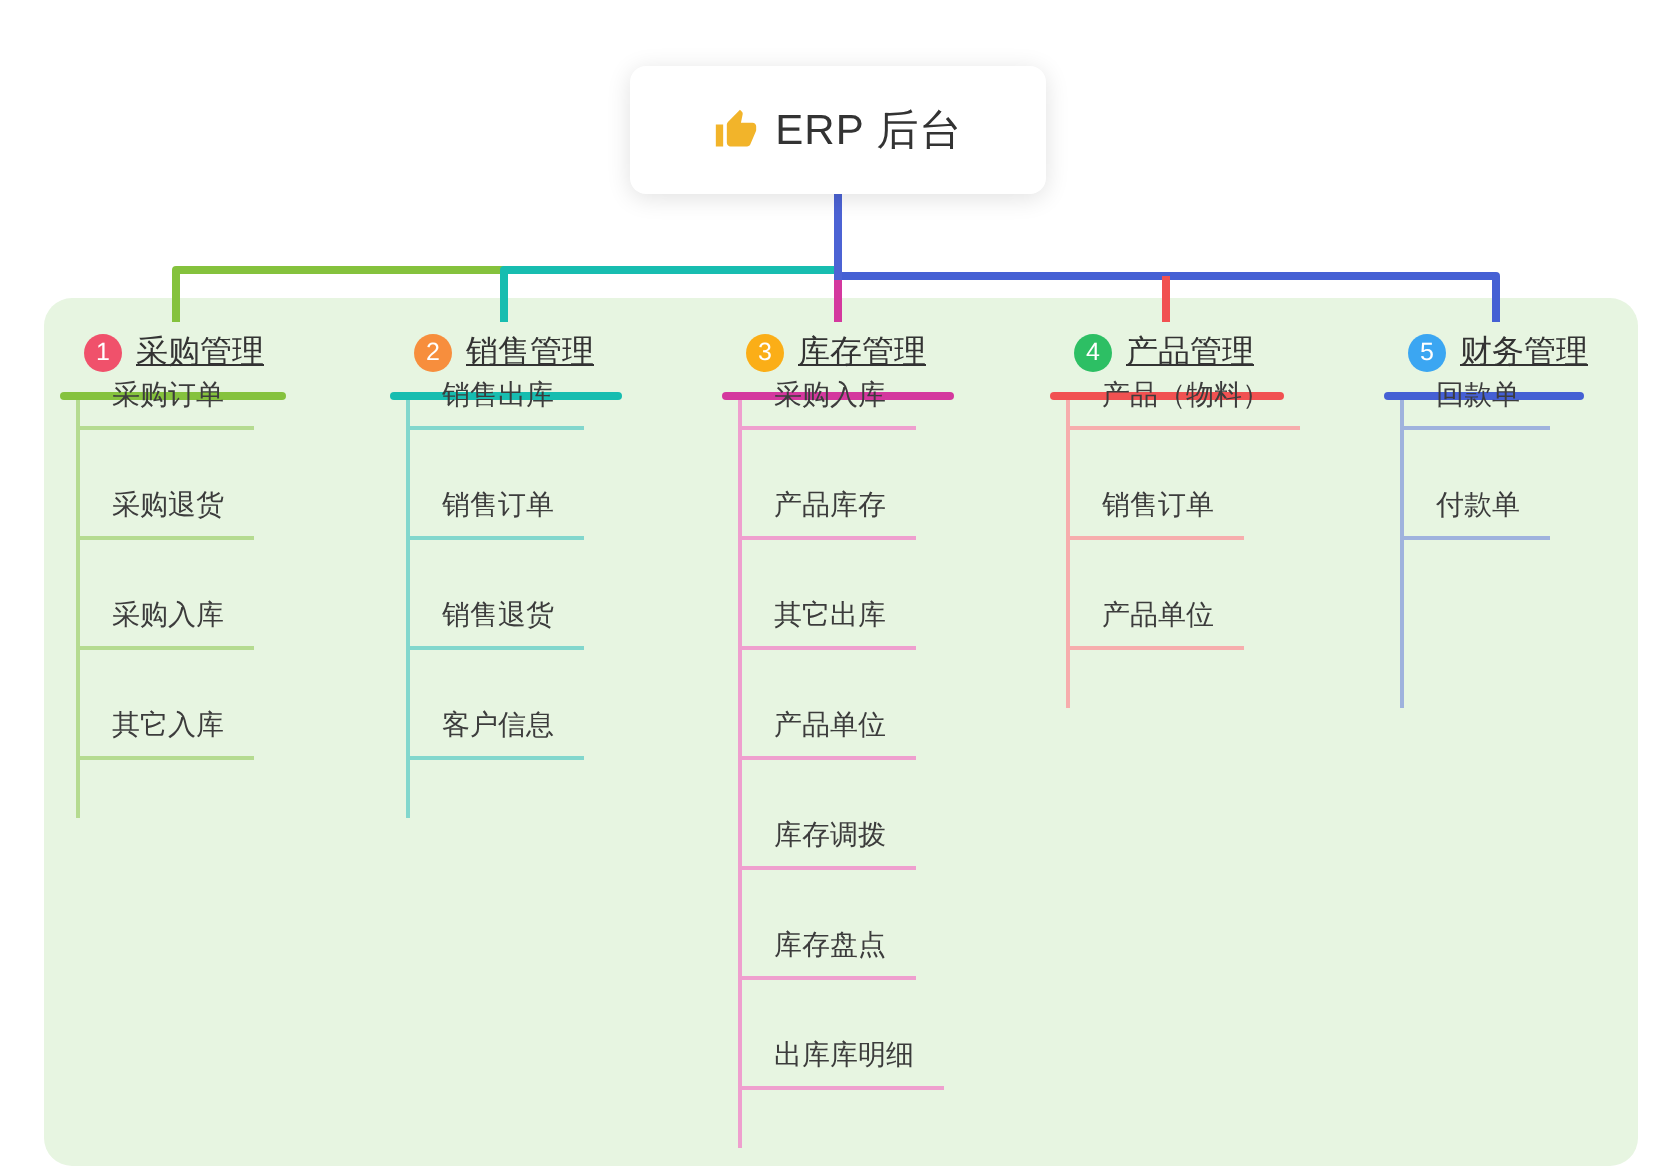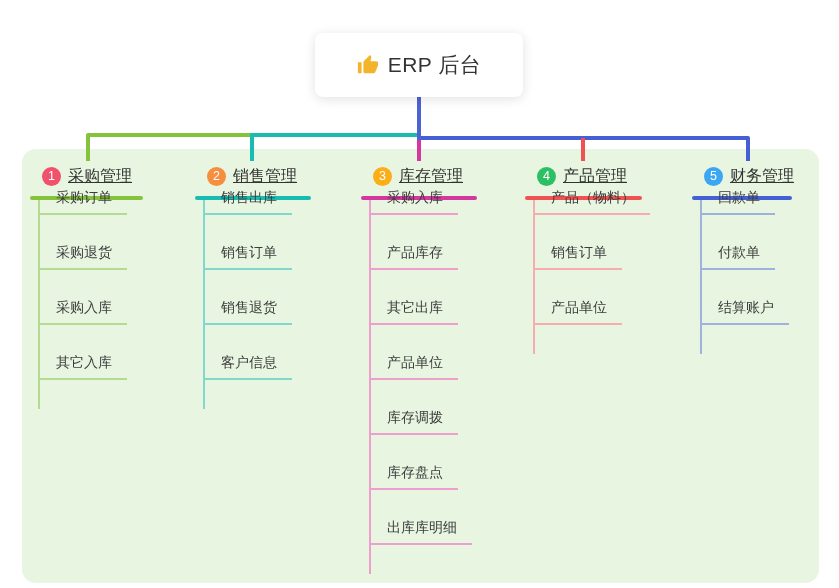--- a/index.html
+++ b/index.html
@@ -191,19 +191,16 @@
     </div>
     <div class="branch-underline"></div>
     <div class="trunk"></div>
     <div class="children">
         <div class="child">
         <span class="child-label">回款单</span>
       </div>
         <div class="child">
         <span class="child-label">付款单</span>
       </div>
-        <div class="child">
-        <span class="child-label">结算账户</span>
-      </div>
       </div>
   </div>
 
 </div>
 
 </body></html>

